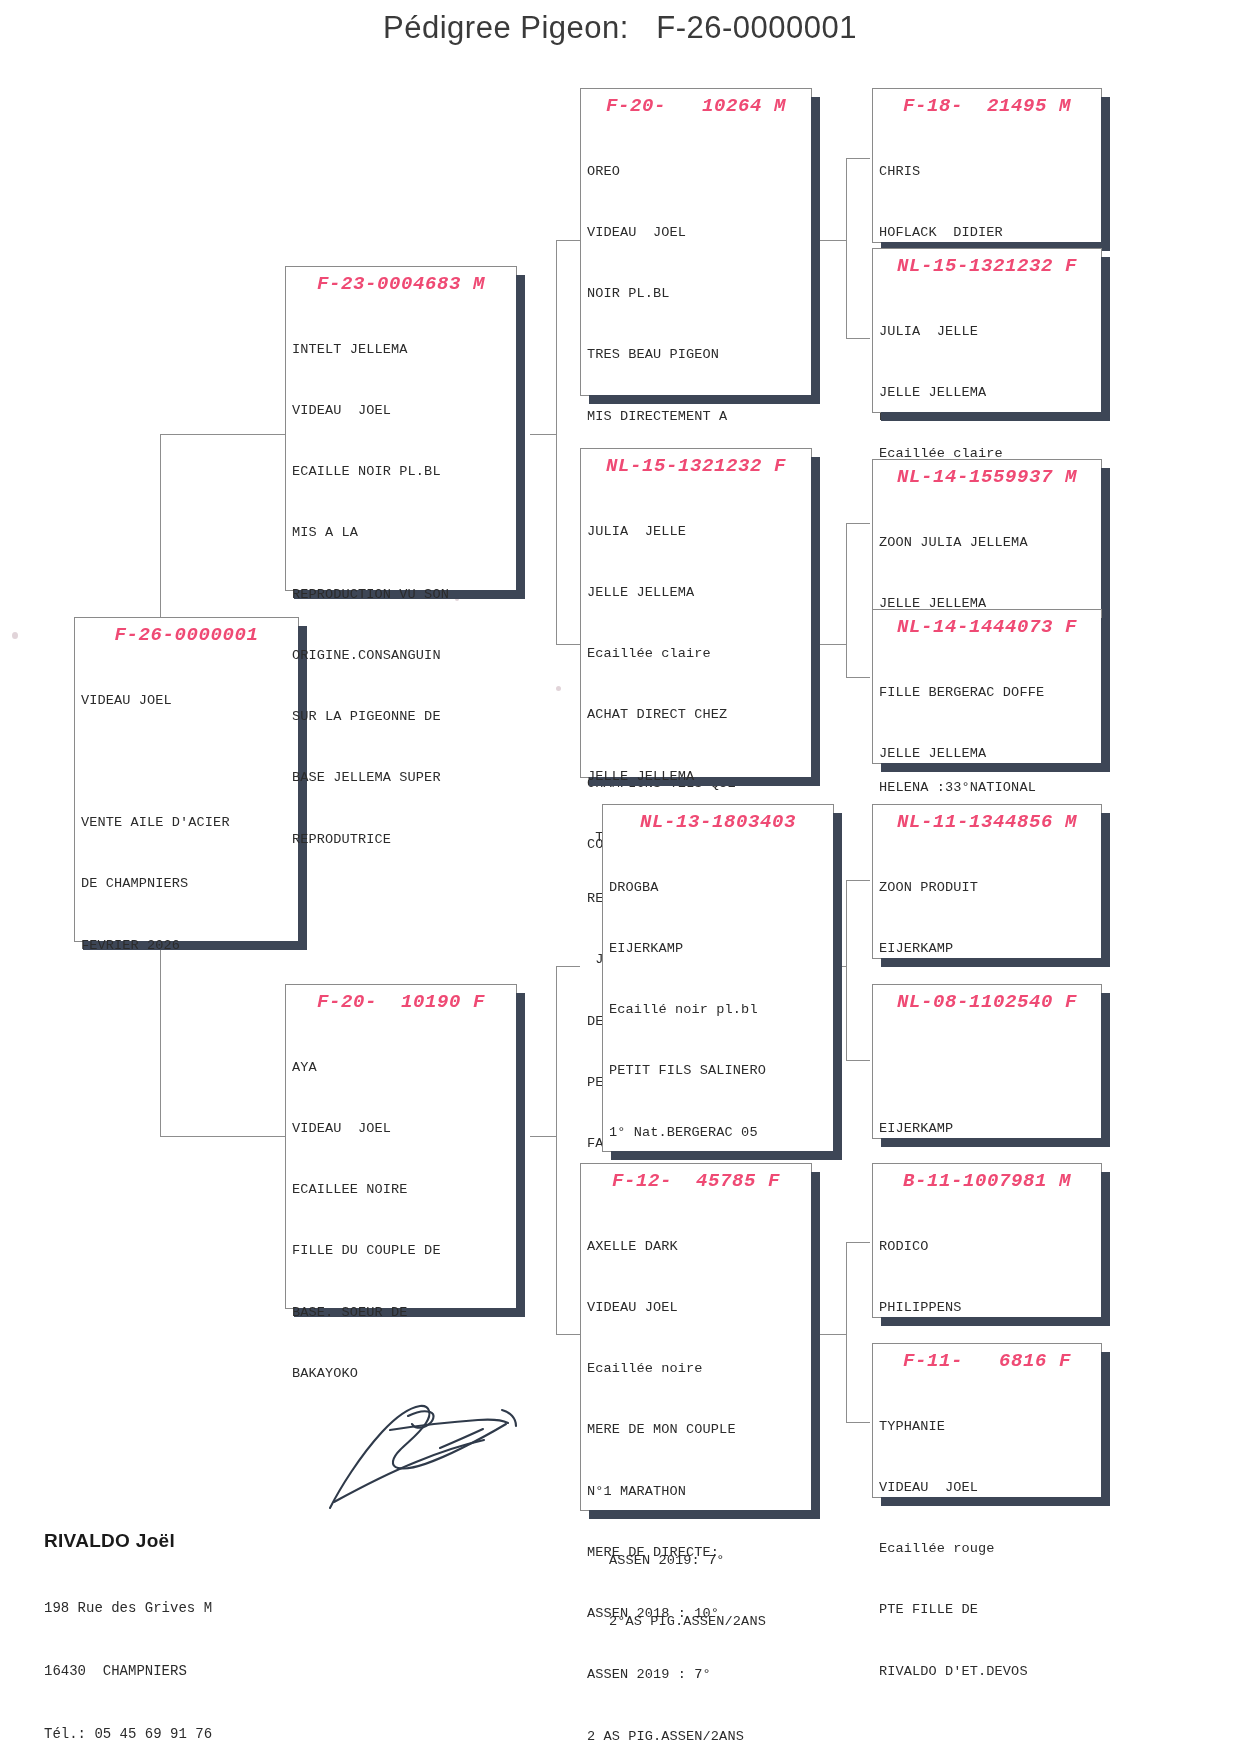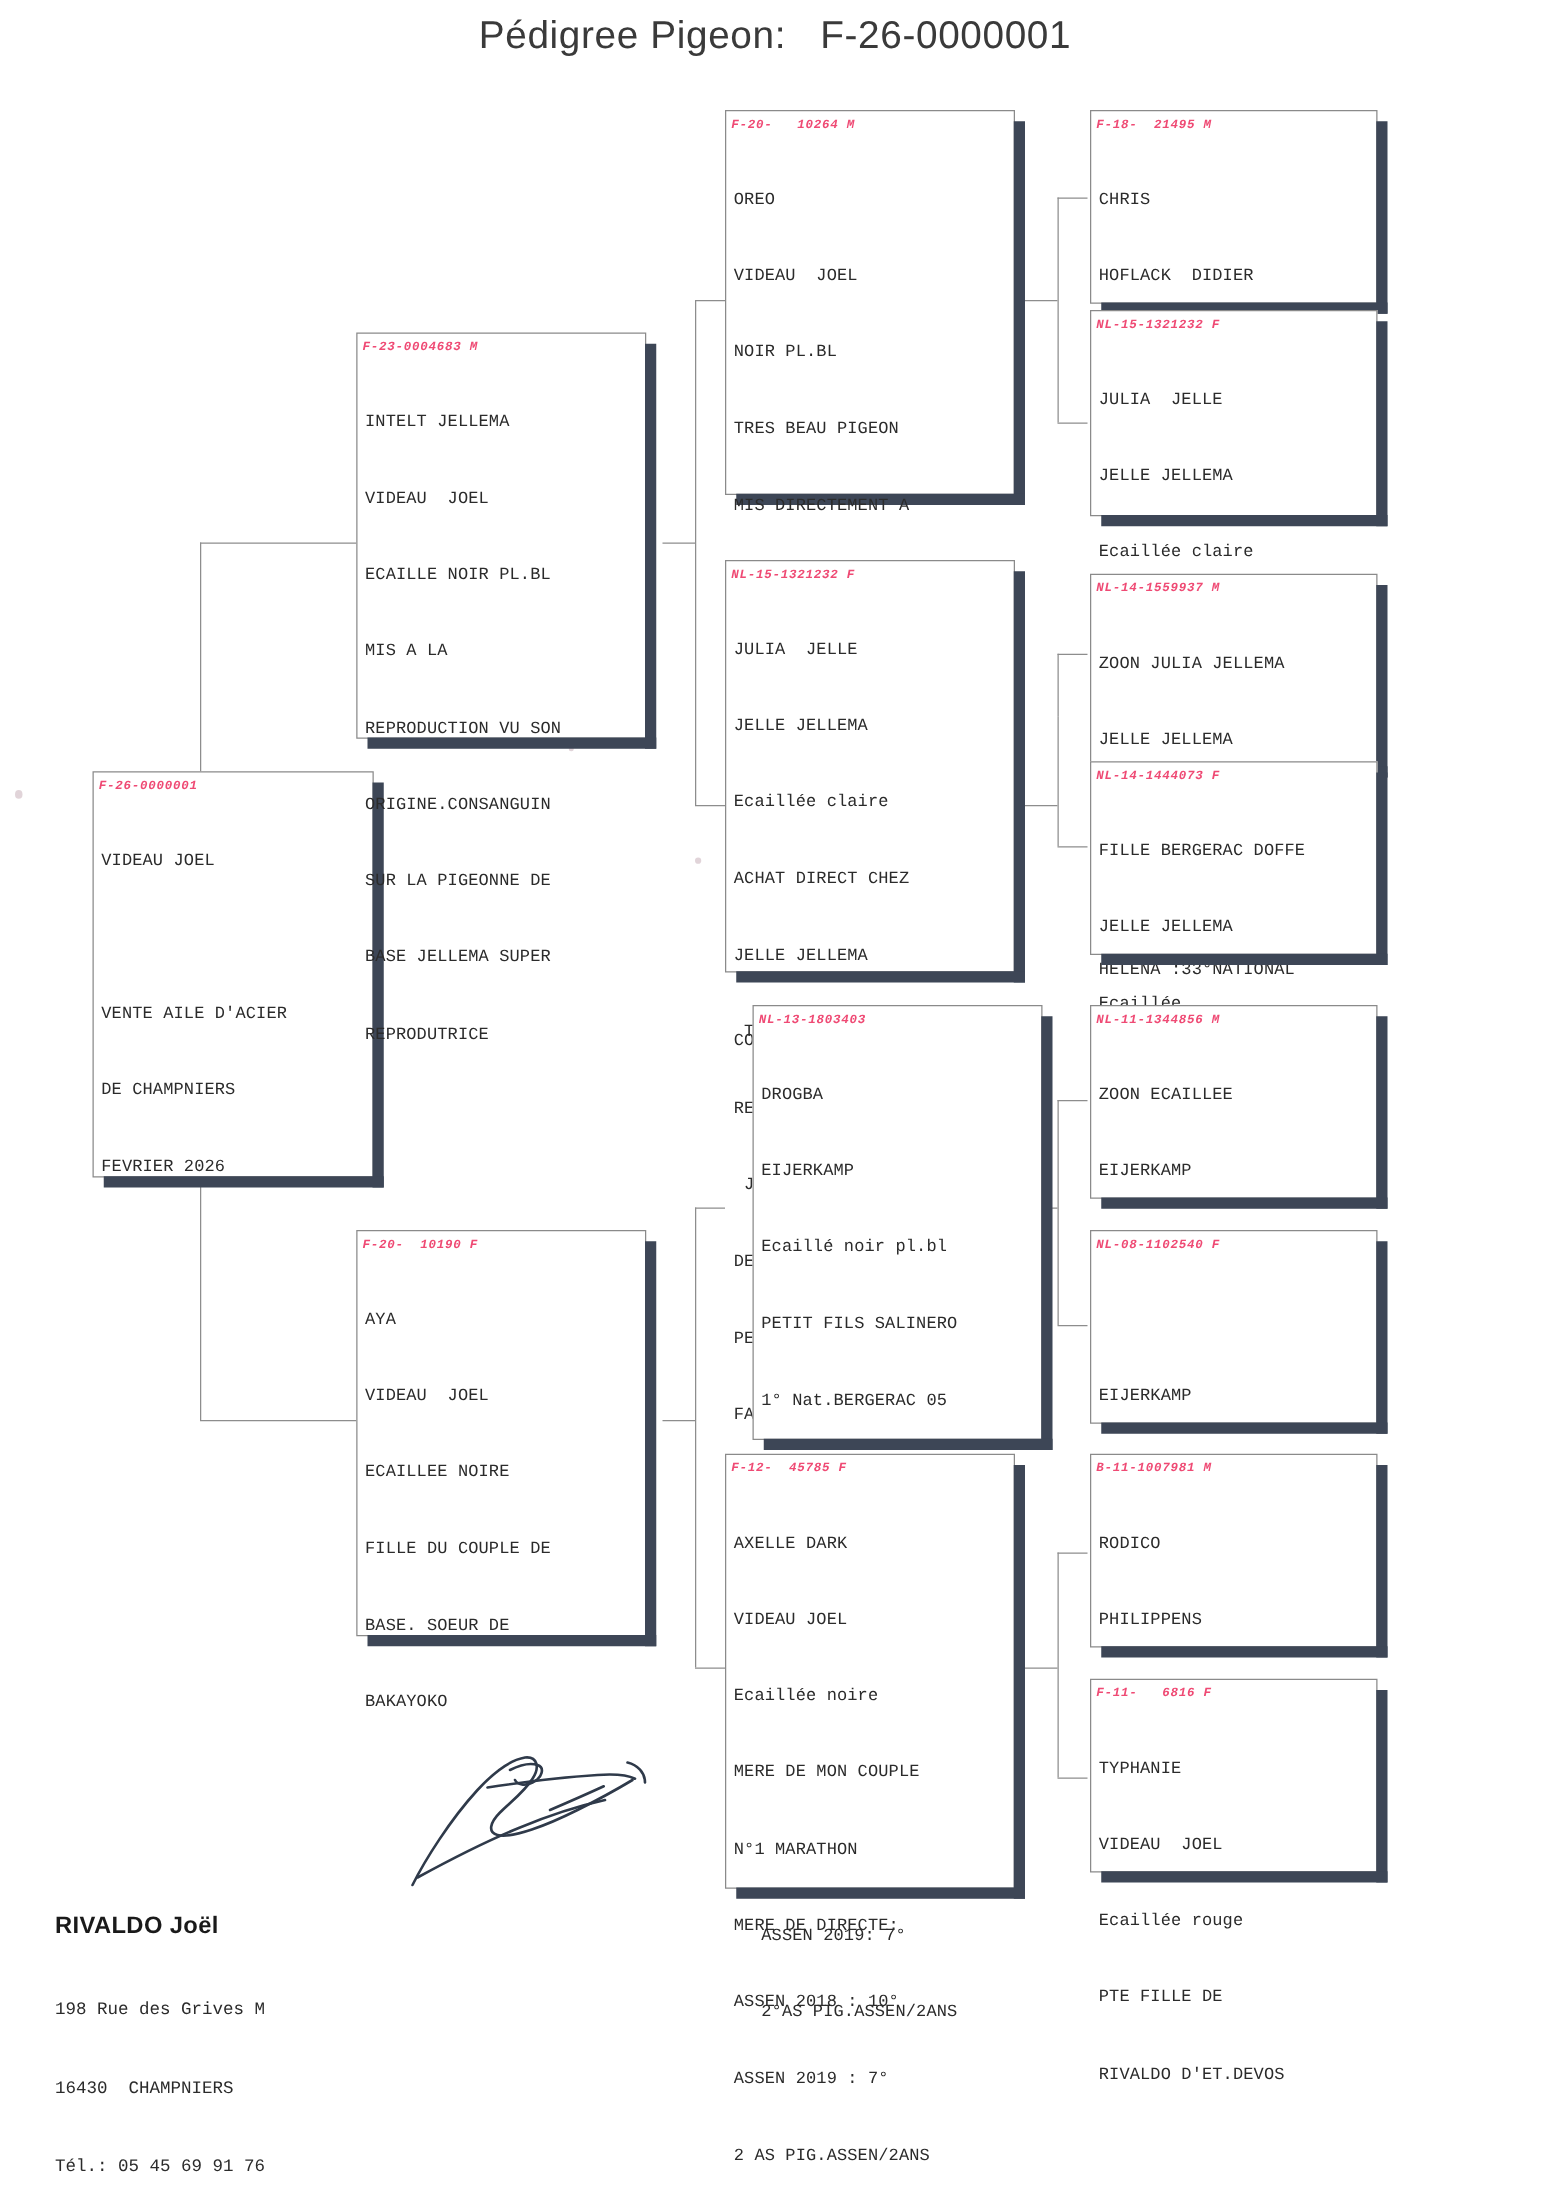--- a/index.html
+++ b/index.html
@@ -39,25 +39,25 @@
     z-index:-1;
   }
   .box .shadow-b{
     position:absolute;
     left:8px;right:-9px;bottom:-9px;height:9px;
     background:#3d4656;
     z-index:-1;
   }
   .ring{
     display:block;
-    text-align:left;
+    text-align:center;
     color:#ef4a74;
     font-style:italic;
     font-weight:bold;
-    font-size:10px;
+    font-size:19px;
     letter-spacing:0.6px;
     padding:6px 4px 4px 4px;
     white-space:pre;
   }
   .body{
     padding:0 0 4px 6px;
     font-size:13.6px;
     line-height:20.4px;
     color:#2b2b2b;
     white-space:pre;
@@ -301,21 +301,21 @@
     <div>FILLE D'UN DES</div>
     <div>PIGEONS DE BASE DE</div>
   </div>
 </div>
 
 <div class="box" style="left:872px;top:804px;width:230px;height:155px;">
   <span class="shadow-r"></span>
   <span class="shadow-b"></span>
   <span class="ring">NL-11-1344856 M</span>
   <div class="body">
-    <div>ZOON ECAILLEE</div>
+    <div>ZOON PRODUIT</div>
     <div>EIJERKAMP</div>
     <div>ECAILLE NOIR</div>
     <div>SALINERO EST 1°NAT</div>
     <div>BERGERAC S/18681 P</div>
   </div>
 </div>
 
 <div class="box" style="left:872px;top:984px;width:230px;height:155px;">
   <span class="shadow-r"></span>
   <span class="shadow-b"></span>

